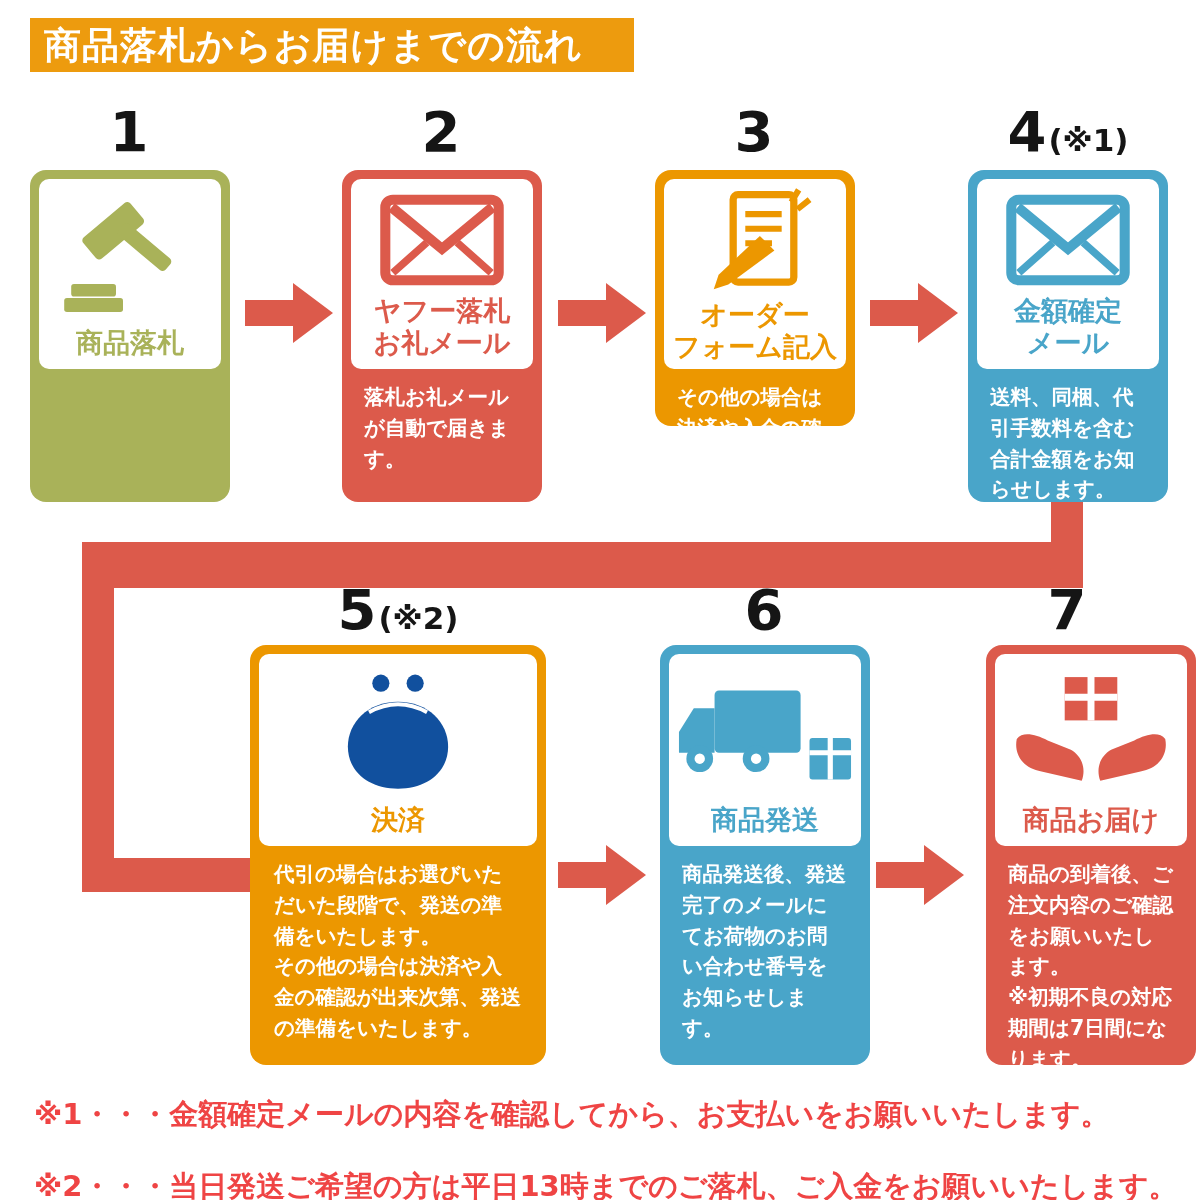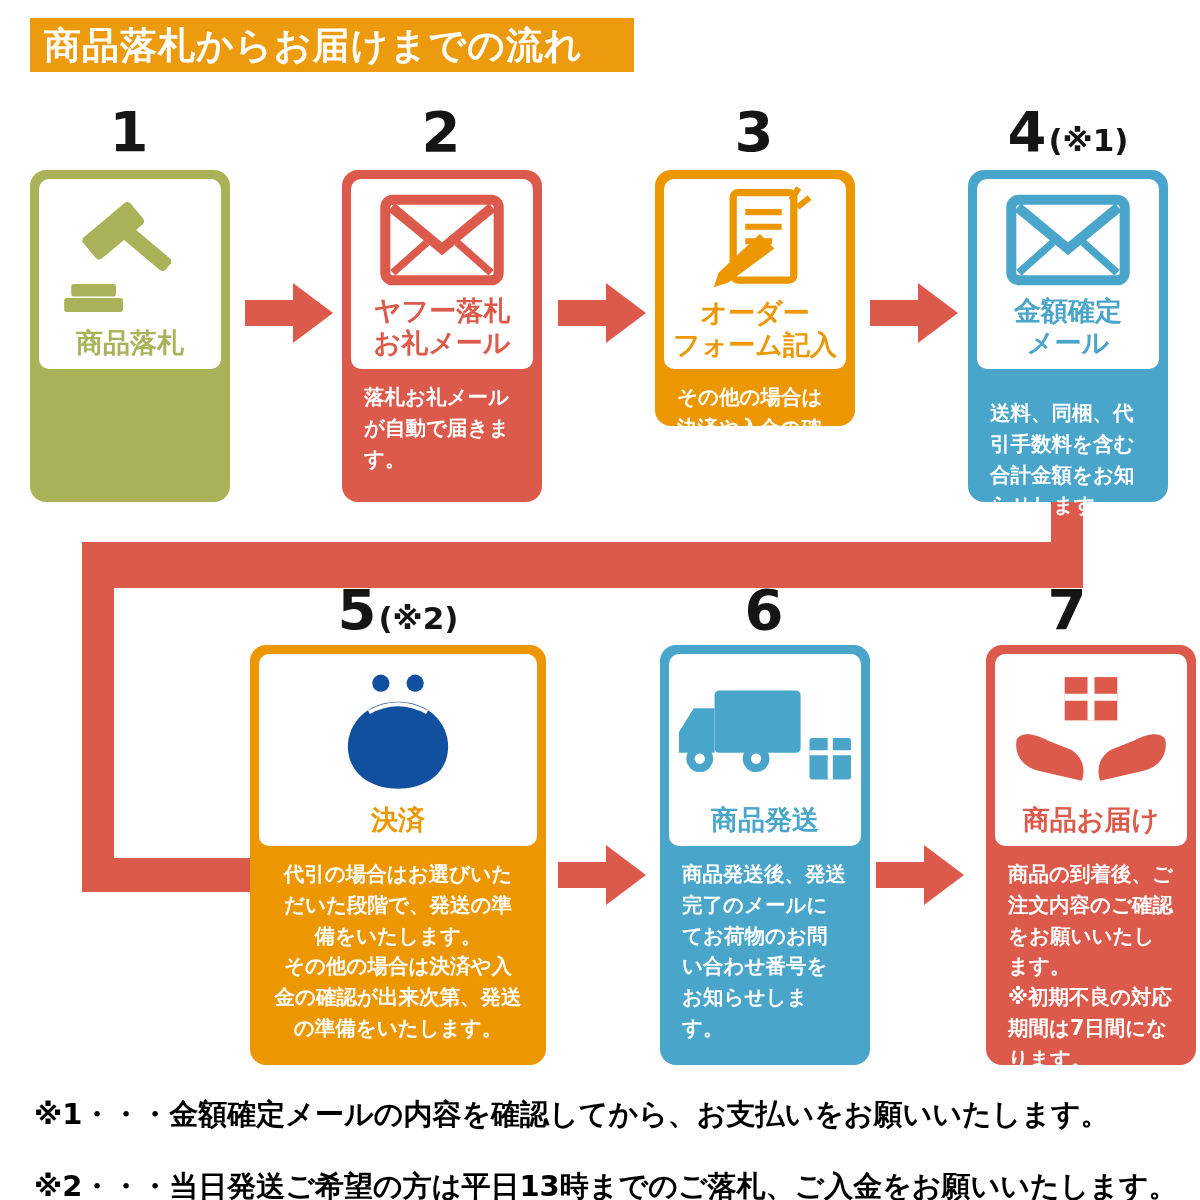--- a/index.html
+++ b/index.html
@@ -15,50 +15,50 @@
   .num .small{font-size:31px;margin-left:2px;}
   .num-r2{top:582px;}
   .n1{left:30px;width:200px;} .n2{left:342px;width:200px;}
   .n3{left:655px;width:200px;} .n4{left:968px;width:200px;}
   .n5{left:250px;width:296px;} .n6{left:660px;width:210px;} .n7{left:963px;width:210px;}
 
   .card{position:absolute;border-radius:16px;box-sizing:border-box;padding:9px;
     display:flex;flex-direction:column;background:var(--c);}
   .olive{--c:#a9b259;} .red{--c:#dc5a4b;} .orange{--c:#ec9700;} .blue{--c:#49a5c9;}
   .card .panel{background:#fff;border-radius:10px;display:flex;flex-direction:column;
-    align-items:center;justify-content:center;flex:0 0 auto;}
+    align-items:center;justify-content:space-between;flex:0 0 auto;}
   .r1 .panel{height:190px;} .r2 .panel{height:192px;}
   .icon-wrap{flex:1;display:flex;align-items:center;justify-content:center;width:100%;
     color:var(--c);padding-top:6px;box-sizing:border-box;}
   .navy-ic{color:#11509e !important;}
   .card-title{font-weight:bold;text-align:center;white-space:pre-line;line-height:1.18;
     padding-bottom:10px;font-size:27px;color:var(--c);}
   .card-body{color:#fff;font-weight:bold;font-size:20.5px;line-height:1.5;
     padding:13px 13px 0;white-space:pre-line;text-align:left;}
-  .card5 .card-body{padding:13px 15px 0;text-align:center;}
+  .card5 .card-body{padding:13px 15px 0;}
 
   .card1{left:30px;top:170px;width:200px;height:332px;}
   .card2{left:342px;top:170px;width:200px;height:332px;}
   .card3{left:655px;top:170px;width:200px;height:256px;}
-  .card4{left:968px;top:170px;width:200px;height:332px;gap:16px;}
+  .card4{left:968px;top:170px;width:200px;height:332px;}
   .card5{left:250px;top:645px;width:296px;height:420px;}
   .card6{left:660px;top:645px;width:210px;height:420px;}
   .card7{left:963px;top:645px;width:210px;height:420px;margin-left:23px;}
 
   .arrow{position:absolute;width:88px;height:60px;}
   .a1{left:245px;top:283px;} .a2{left:558px;top:283px;} .a3{left:870px;top:283px;}
   .a4{left:558px;top:845px;} .a5{left:876px;top:845px;}
 
   .seg{position:absolute;background:#dc5a4b;}
   .seg1{left:1051px;top:497px;width:32px;height:62px;}
   .seg2{left:82px;top:542px;width:1001px;height:46px;}
   .seg3{left:82px;top:542px;width:32px;height:350px;}
   .seg4{left:82px;top:858px;width:170px;height:34px;}
 
-  .footnote{position:absolute;left:34px;font-weight:bold;font-size:29px;color:#000000;line-height:1;}
+  .footnote{position:absolute;left:34px;font-weight:bold;font-size:29px;color:#ef4444;line-height:1;}
   .f1{top:1100px;} .f2{top:1156px;margin-top:16px;}
 </style>
 </head>
 <body>
 
 <div class="canvas">
 
   <div class="title-bar">商品落札からお届けまでの流れ</div>
 
   <div class="seg seg1"></div>

